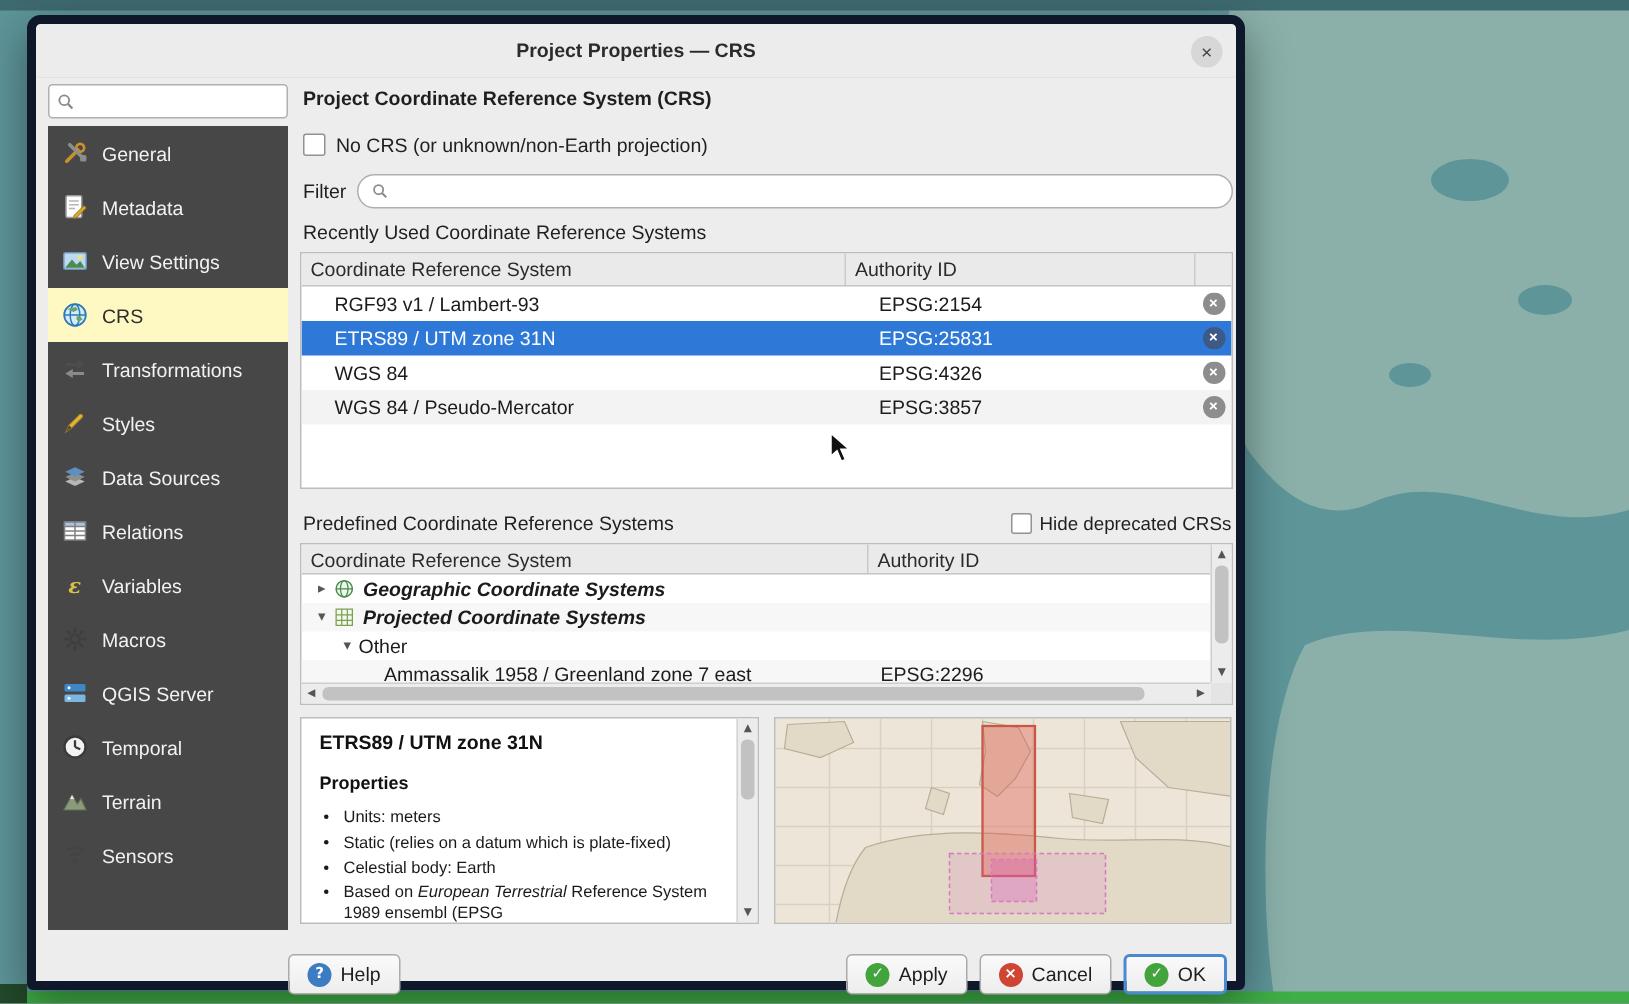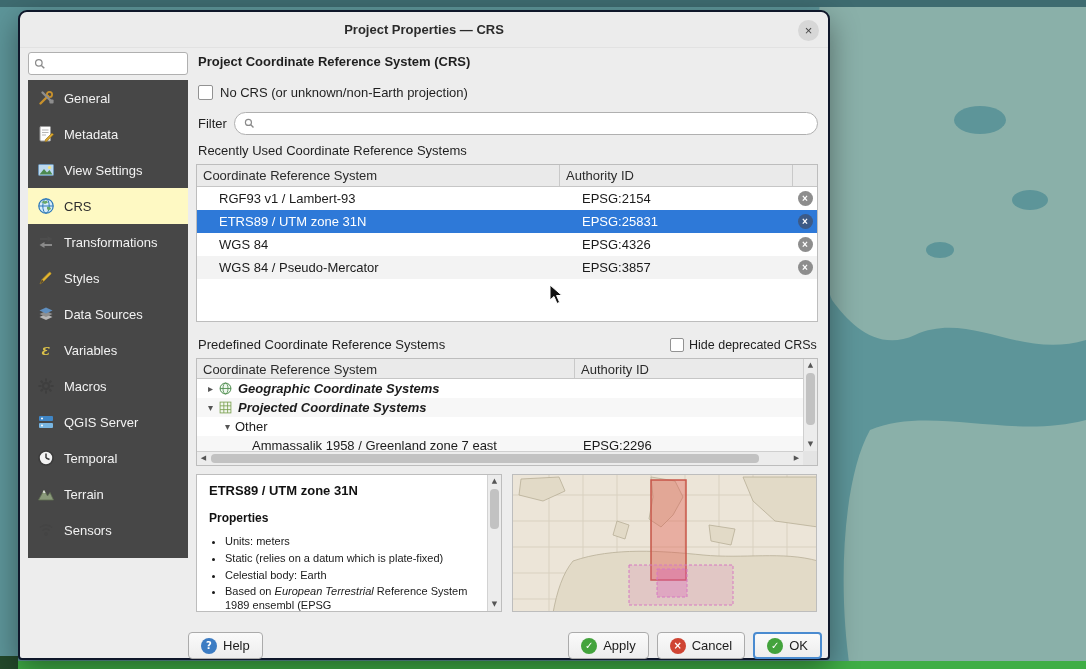--- a/index.html
+++ b/index.html
@@ -1,29 +1,29 @@
 <!DOCTYPE html>
 <html><head>
 <meta charset="utf-8">
 <style>
 *{margin:0;padding:0;box-sizing:border-box}
 body{font-family:"Liberation Sans","DejaVu Sans",sans-serif;background:#333}
 .screen{position:relative;width:1086px;height:669px;overflow:hidden;background:#5d9599}
 .bg{position:absolute;inset:0}
 .taskbar{position:absolute;left:0;bottom:0;width:100%;height:8px;background:#3fae46}
 .taskbar::before{content:"";position:absolute;left:0;bottom:0;width:18px;height:13px;background:#23492b}
-.dialog{position:absolute;left:18px;top:10px;width:812px;height:650px;background:#ededed;border:2px solid #0f172a;border-radius:9px 9px 4px 4px;box-shadow:0 10px 30px rgba(0,0,0,.4)}
+.dialog{position:absolute;left:18px;top:10px;width:812px;height:650px;background:#ededed;border:6px solid #0f172a;border-radius:9px 9px 4px 4px;box-shadow:0 10px 30px rgba(0,0,0,.4)}
 .titlebar{position:absolute;left:0;top:0;right:0;height:36px;border-radius:9px 9px 0 0;background:#ececec;border-bottom:1px solid #e2e2e2}
 .title{text-align:center;line-height:36px;font-size:13px;font-weight:bold;color:#2b2b2b}
 .close{position:absolute;right:9px;top:8px;width:21px;height:21px;border-radius:50%;background:#d7d7d7;color:#444;font-size:13px;display:flex;align-items:center;justify-content:center}
 
 .sb-search{position:absolute;left:8px;top:40px;width:160px;height:23px;background:#fff;border:1px solid #b0b0b0;border-radius:3px;display:flex;align-items:center;padding-left:4px}
 .sb-search svg{width:14px;height:14px;flex:none}
 .sb-search input{border:none;outline:none;width:120px;height:18px;font-size:12px;background:transparent;margin-left:3px}
-.sb-list{position:absolute;left:8px;top:68px;width:160px;height:478px;background:#474747;overflow:hidden}
+.sb-list{position:absolute;left:8px;top:68px;width:160px;height:536px;background:#474747;overflow:hidden}
 .sb-item{display:flex;align-items:center;height:36px;padding-left:9px;color:#f2f2f2;font-size:13px;gap:9px}
 .sb-item.sel{background:#fef9c3;color:#2e2e2e}
 .sb-ic{width:18px;height:18px;flex:none}
 
 .pg-heading{position:absolute;left:178px;top:42px;font-size:13px;font-weight:bold;color:#1f1f1f}
 .nocrs{position:absolute;left:178px;top:73px;display:flex;align-items:center;gap:7px;font-size:13px;color:#1f1f1f}
 .cb{width:15px;height:15px;background:#fff;border:1px solid #929292;border-radius:2px;flex:none}
 .cb.sm{width:14px;height:14px}
 .filter-label{position:absolute;left:178px;top:104px;font-size:13px;color:#1f1f1f}
 .filter-box{position:absolute;left:214px;top:100px;width:584px;height:23px;background:#fff;border:1px solid #b0b0b0;border-radius:12px;display:flex;align-items:center;padding-left:8px}
@@ -269,20 +269,26 @@
           <svg class="sb-ic">
             <use href="#paintbrush-icon"></use>
           </svg>
           <span class="sb-lbl">Styles</span>
         </div>
         <div class="sb-item">
           <svg class="sb-ic">
             <use href="#layers-icon"></use>
           </svg>
           <span class="sb-lbl">Data Sources</span>
+        </div>
+        <div class="sb-item">
+          <svg class="sb-ic">
+            <use href="#relations-table-icon"></use>
+          </svg>
+          <span class="sb-lbl">Relations</span>
         </div>
         <div class="sb-item">
           <svg class="sb-ic">
             <use href="#variables-epsilon-icon"></use>
           </svg>
           <span class="sb-lbl">Variables</span>
         </div>
         <div class="sb-item">
           <svg class="sb-ic">
             <use href="#gear-icon"></use>

